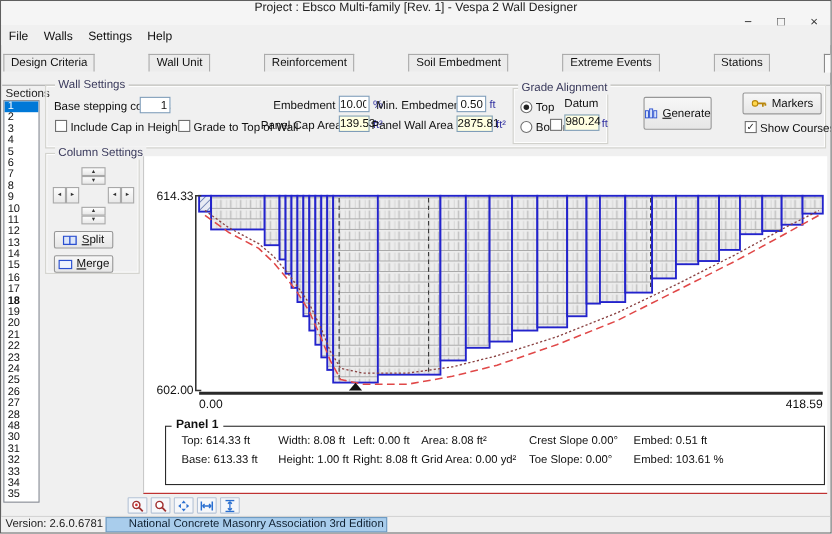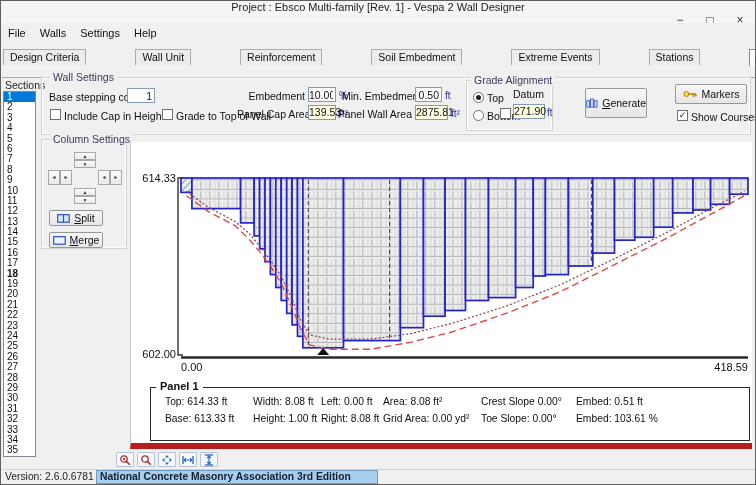--- a/index.html
+++ b/index.html
@@ -70,39 +70,39 @@
          background:linear-gradient(#f7f7f7,#e6e6e6); border:1px solid #979797; border-radius:2px;
          font-size:10.5px; color:#111; }
   .fl-u { display:block; }
   .fl-u::first-letter { text-decoration:underline; }
 
   .spin { position:absolute; border:1px solid #a8a8a8; background:linear-gradient(#fdfdfd,#e8e8e8);
           font-size:5px; line-height:6px; text-align:center; color:#333; }
 
   
   .chart-area { position:absolute; left:129px; top:141px; width:622px; height:307px; background:#fff;
-                border-left:1px solid #c9c9c9; border-bottom:6px solid #b91c1c; }
+                border-left:1px solid #c9c9c9; border-bottom:1px solid #b91c1c; }
   .panel-box { position:absolute; left:19px; top:245px; width:600px; height:54px;
                border:1px solid #2b2b2b; }
   .panel-cap { position:absolute; top:-8px; left:5px; background:#fff; padding:0 4px;
                font-weight:bold; font-size:11px; color:#111; }
   .pcell { position:absolute; font-size:10.3px; color:#111; white-space:nowrap; }
 
   
   .chart-toolbar { position:absolute; left:115px; top:451px; display:flex; gap:3px; }
   .tb-btn { width:18px; height:15px; display:flex; align-items:center; justify-content:center;
             border:1px solid #b5c3d6; background:#f5f7fa; border-radius:1px; }
 
   
   .statusbar { position:absolute; left:0; bottom:0; width:100%; height:15px; background:#f0f0f0;
                border-top:1px solid #d4d4d4; font-size:10.3px; }
   .status-version { position:absolute; left:4px; top:1px; color:#222; }
-  .status-highlight { position:absolute; left:95px; top:0; width:282px; height:14px;
-                      background:#a9cdec; border:1px solid #6f9bc2; padding:0 3px; line-height:12px;
-                      color:#102030; overflow:hidden; white-space:nowrap;font-weight:bold; }
+  .status-highlight { position:absolute; left:95px; top:0; width:256px; height:14px;
+                      background:#a9cdec; border:1px solid #6f9bc2; padding:0 20px; line-height:12px;
+                      color:#102030; overflow:hidden; white-space:nowrap; }
 </style>
 </head>
 <body>
 
 <div class="win">
 
   <div class="titlebar">
     <div class="app-icon"></div>
     <div class="title-text">Project : Ebsco Multi-family [Rev. 1] - Vespa 2 Wall Designer</div>
     <div class="win-controls">
@@ -156,21 +156,21 @@
       <div class="sec-item">19</div>
       <div class="sec-item">20</div>
       <div class="sec-item">21</div>
       <div class="sec-item">22</div>
       <div class="sec-item">23</div>
       <div class="sec-item">24</div>
       <div class="sec-item">25</div>
       <div class="sec-item">26</div>
       <div class="sec-item">27</div>
       <div class="sec-item">28</div>
-      <div class="sec-item">29</div>
+      <div class="sec-item">48</div>
       <div class="sec-item">30</div>
       <div class="sec-item">31</div>
       <div class="sec-item">32</div>
       <div class="sec-item">33</div>
       <div class="sec-item">34</div>
       <div class="sec-item">35</div>
     </div>
 
   <div class="gb" style="left:40px; top:76px; width:710px; height:58px;">
     <div class="gb-cap">Wall Settings</div>
@@ -201,21 +201,21 @@
     <div class="unit" style="left:409px; top:30px;">ft²</div>
 
     <div class="gb" style="left:424px; top:2px; width:87px; height:51px;">
       <div class="gb-cap" style="left:4px;">Grade Alignment</div>
       <div class="radio on" style="left:6px; top:11px;"></div>
       <div class="lbl" style="left:20px; top:11px;">Top</div>
       <div class="radio" style="left:6px; top:29px;"></div>
       <div class="lbl" style="left:20px; top:29px;">Bottom</div>
       <div class="lbl" style="left:46px; top:7px;">Datum</div>
       <div class="cb" style="left:33px; top:27px;"></div>
-      <div class="field ro" style="left:46px; top:23px; width:32px;">271.90</div>
+      <div class="field ro" style="left:46px; top:23px; width:32px;">980.24</div>
       <div class="unit" style="left:80px; top:26px;">ft</div>
     </div>
 
     <div class="btn" style="left:543px; top:10px; width:62px; height:30px;">
       <svg width="15" height="15" viewBox="0 0 15 15">
         <rect x="1" y="4" width="3.4" height="8" fill="#d6e2fa" stroke="#2a4fd0" stroke-width="1"></rect>
         <rect x="5.6" y="2" width="3.4" height="10" fill="#d6e2fa" stroke="#2a4fd0" stroke-width="1"></rect>
         <rect x="10.2" y="4" width="3.4" height="8" fill="#d6e2fa" stroke="#2a4fd0" stroke-width="1"></rect>
       </svg>
       <span class="fl-u">Generate</span>

